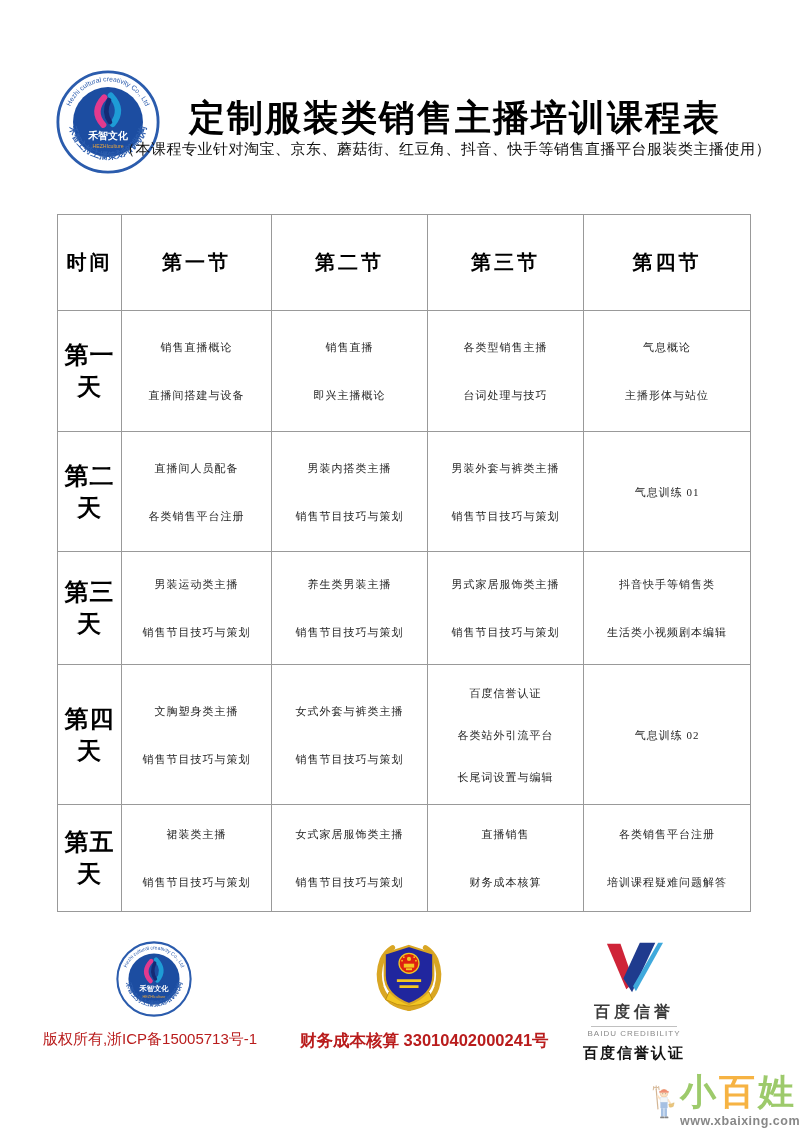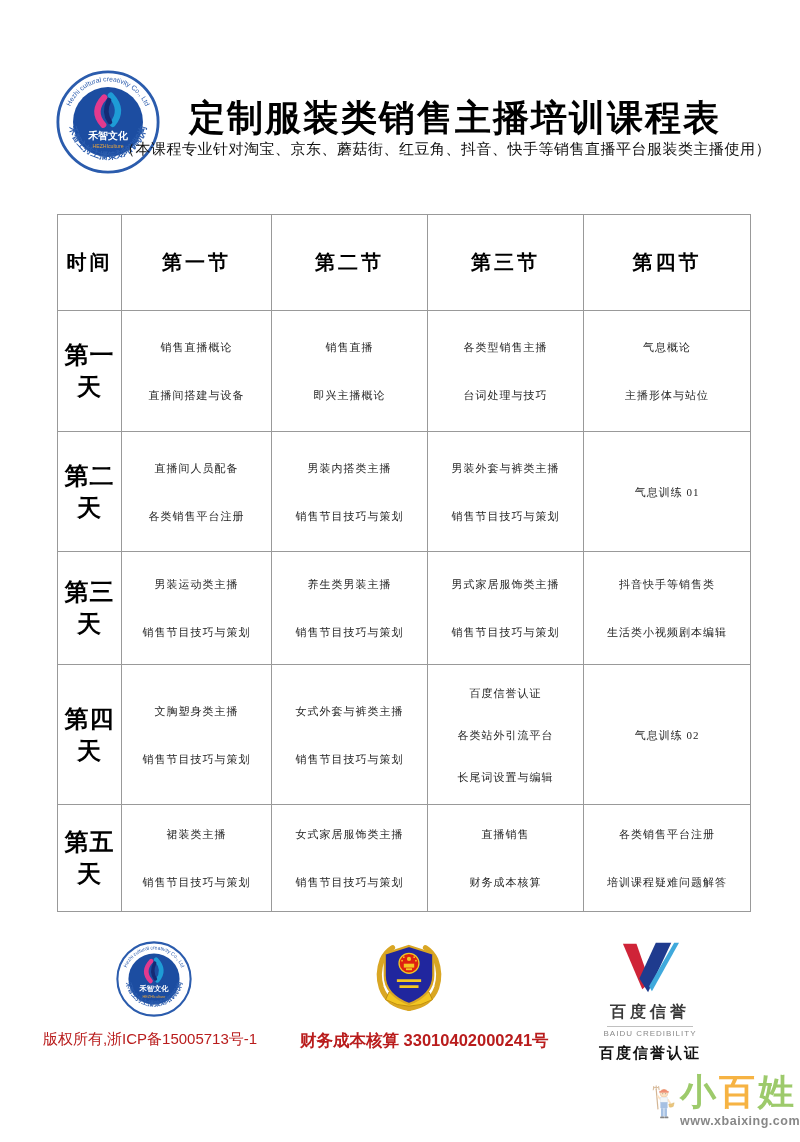--- a/index.html
+++ b/index.html
@@ -287,21 +287,21 @@
 </div>
 <div class="abs footer-text" style="left:40px;top:1030px;width:220px;">版权所有,浙ICP备15005713号-1</div>
 
 <div class="abs" style="left:370px;top:938px;width:78px;height:80px;">
   <svg width="78" height="80">
       <use href="#police-badge-symbol"></use>
     </svg>
 </div>
 <div class="abs footer-text police-text" style="left:300px;top:1030px;width:220px;">财务成本核算 33010402000241号</div>
 
-<div class="abs baidu-block" style="left:575px;top:938px;">
+<div class="abs baidu-block" style="left:559px;top:938px;">
   <svg width="70" height="58">
       <use href="#baidu-v-symbol"></use>
     </svg>
   <div class="baidu-cn">百度信誉</div>
   <div class="baidu-rule"></div>
   <div class="baidu-en">BAIDU CREDIBILITY</div>
   <div class="baidu-cert">百度信誉认证</div>
 </div>
 
 <div class="abs watermark" style="left:652px;top:1072px;width:148px;">

